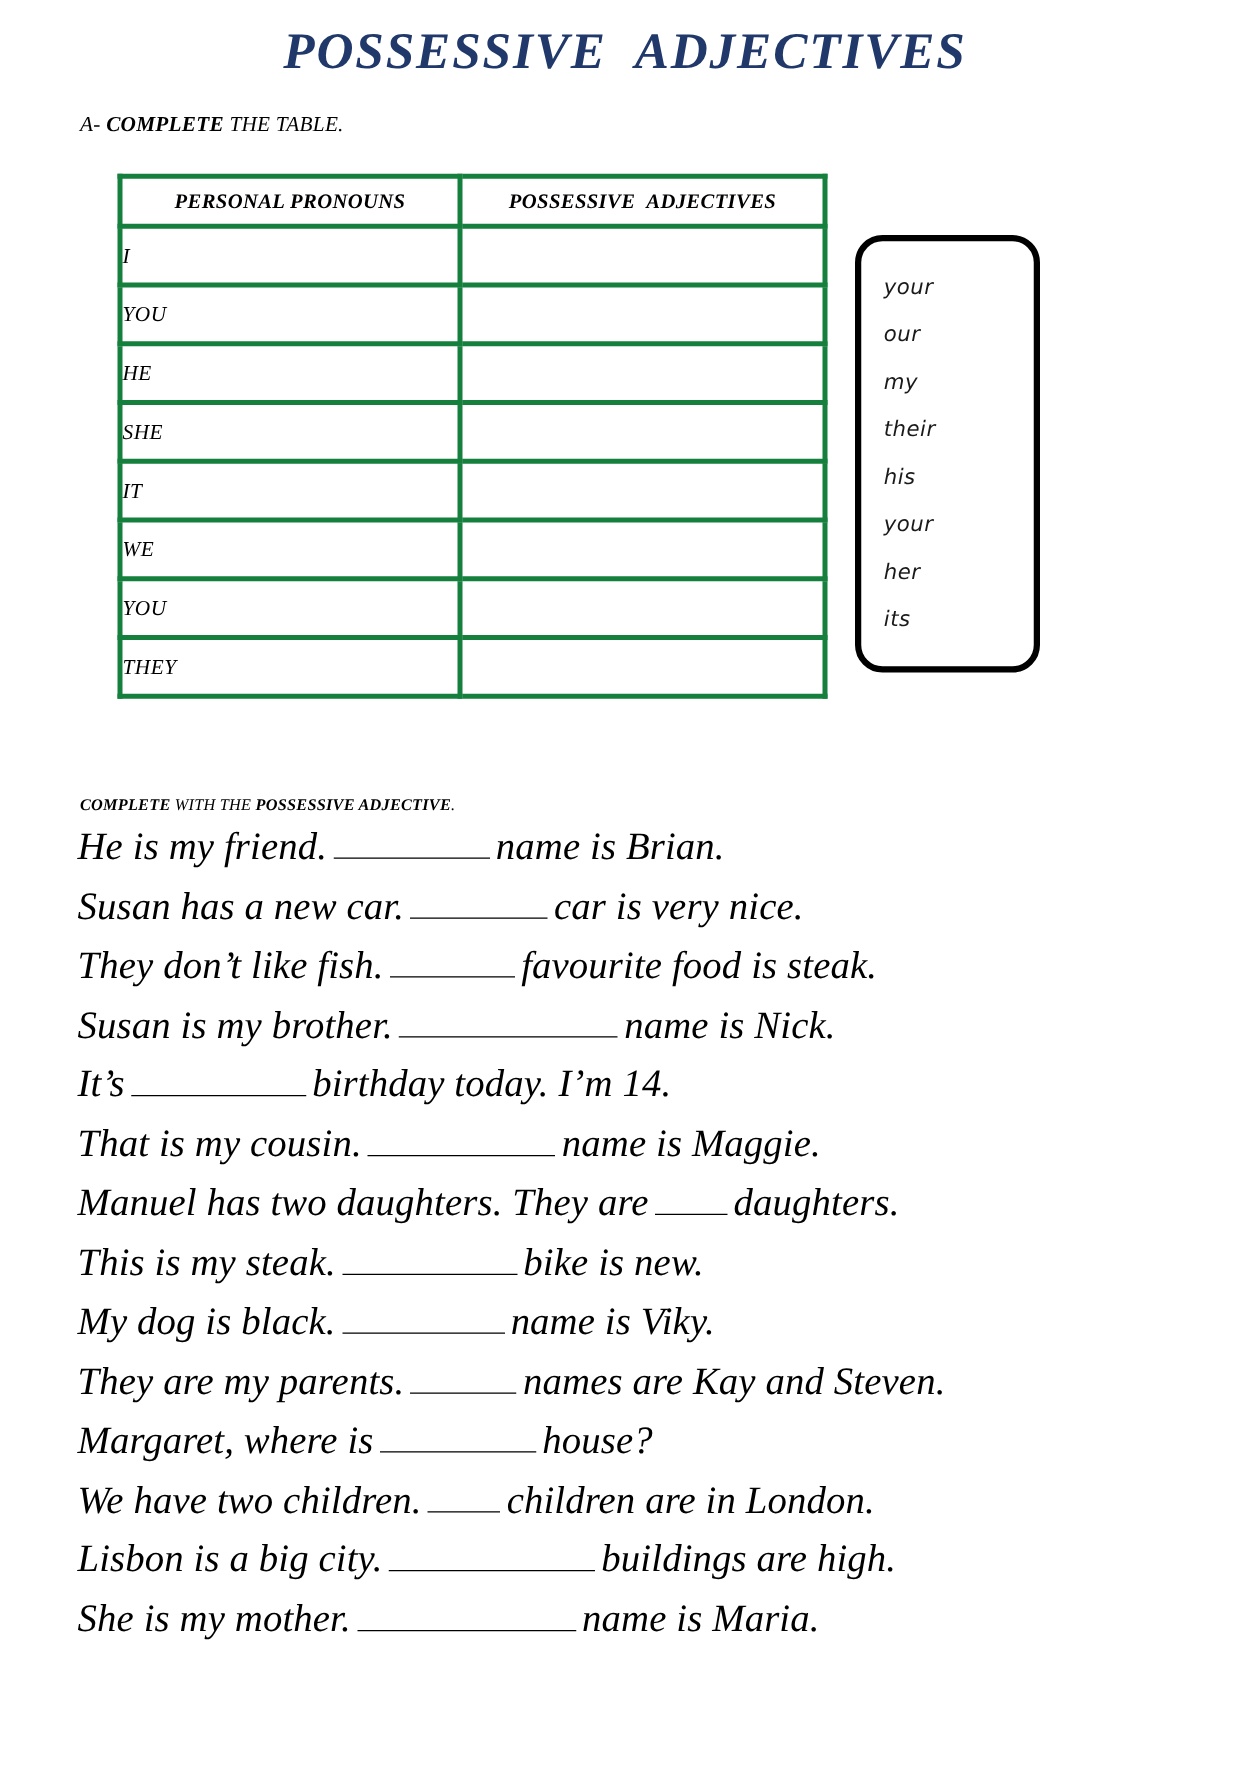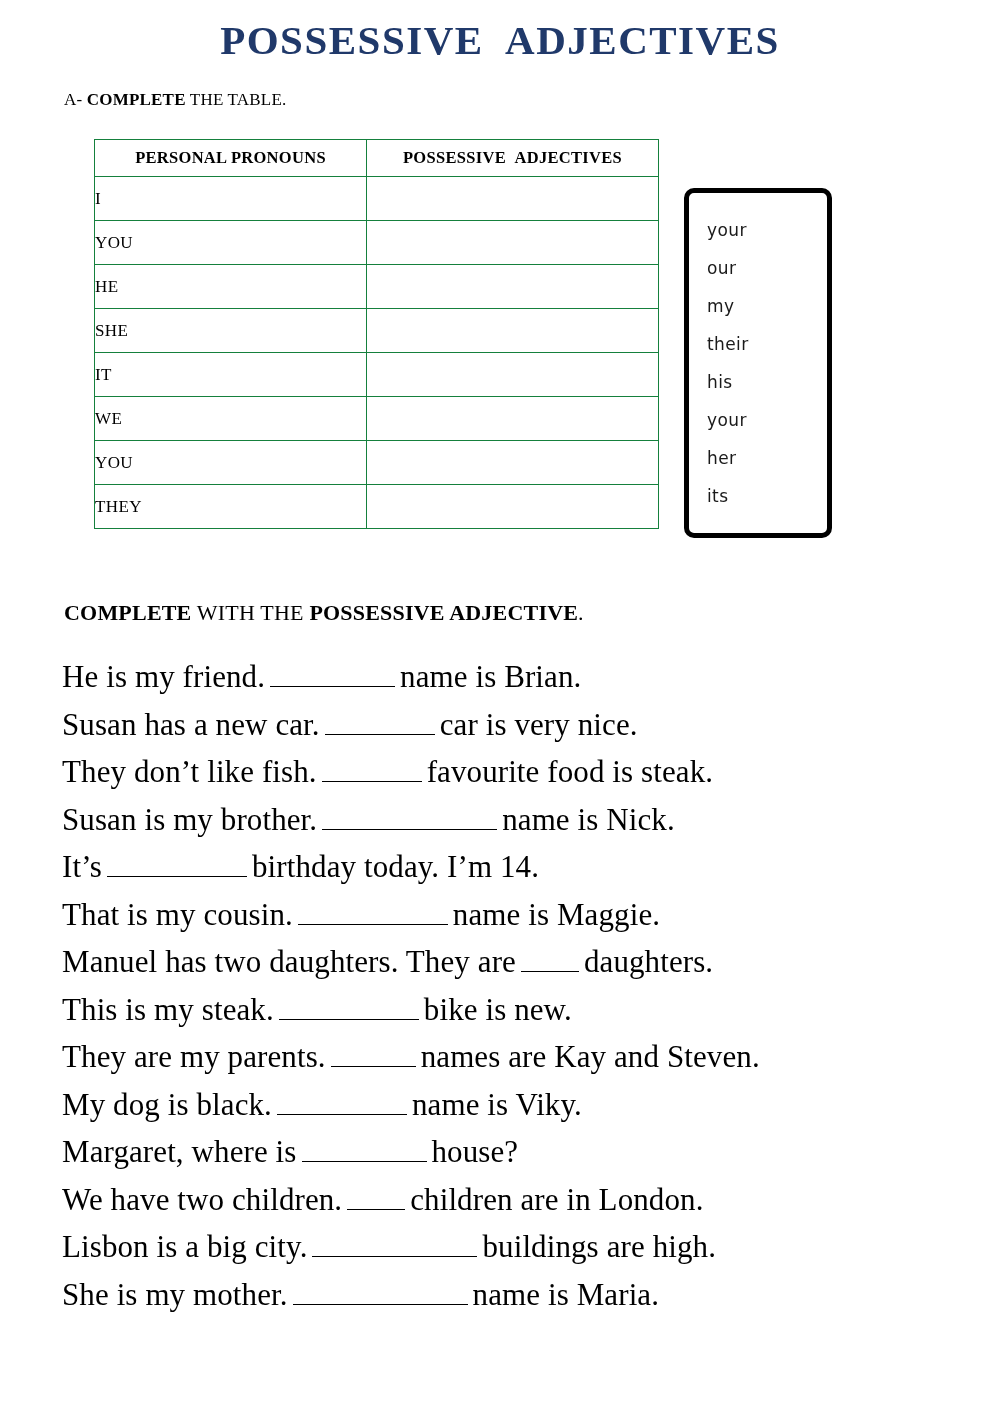--- a/index.html
+++ b/index.html
@@ -13,20 +13,21 @@
     position: relative;
     font-family: "Liberation Serif", "DejaVu Serif", serif;
     color: #000000;
     overflow: hidden;
   }
 
   .page {
     position: relative;
     width: 872px;
     height: 1413px;
+    font-style: italic;
   }
 
   
   .title {
     position: absolute;
     top: 16px;
     left: 0;
     width: 1000px;
     text-align: center;
     font-family: "Liberation Serif", "DejaVu Serif", serif;
@@ -50,21 +51,21 @@
   
   .pron-table {
     position: absolute;
     top: 139px;
     left: 94px;
     width: 564px;
     border-collapse: collapse;
     table-layout: fixed;
   }
   .pron-table td, .pron-table th {
-    border: 1px solid #15803d;
+    border: 4px solid #15803d;
     vertical-align: middle;
     font-size: 17px;
     padding: 0;
     margin-left: 15px;
   }
   .pron-table th {
     height: 36px;
     font-weight: bold;
     font-size: 16.5px;
     letter-spacing: 0.3px;
@@ -80,39 +81,39 @@
   .pron-table td.answer { }
 
   
   .wordbank {
     position: absolute;
     top: 188px;
     left: 684px;
     width: 148px;
     height: 350px;
     border: 5px solid #000000;
-    border-radius: 10px;
+    border-radius: 22px;
     background: #ffffff;
     box-sizing: border-box;
     padding: 18px 0 0 18px;
   }
   .wordbank .w {
     font-family: "DejaVu Sans", "Liberation Sans", sans-serif;
     font-size: 17px;
     line-height: 38px;
     color: #1a1a1a;
     letter-spacing: 0.4px;
   }
 
   
   .instr-b {
     position: absolute;
-    top: 600px;
+    top: 636px;
     left: 64px;
-    font-size: 22px;
+    font-size: 13px;
     letter-spacing: 0.2px;
     text-align: right;
   }
   .instr-b .b { font-weight: bold; }
 
   
   .sentences {
     position: absolute;
     top: 653px;
     left: 62px;
@@ -224,26 +225,26 @@
     <div class="sentence">
       <span>That is my cousin.</span><span class="blank" style="width: 150px;"></span><span>name is Maggie.</span>
     </div>
     <div class="sentence">
       <span>Manuel has two daughters. They are</span><span class="blank" style="width: 58px;"></span><span>daughters.</span>
     </div>
     <div class="sentence">
       <span>This is my steak.</span><span class="blank" style="width: 140px;"></span><span>bike is new.</span>
     </div>
     <div class="sentence">
+      <span>My dog is black.</span><span class="blank" style="width: 130px;"></span><span>name is Viky.</span>
+    </div>
+    <div class="sentence">
       <span>They are my parents.</span><span class="blank" style="width: 85px;"></span><span>names are Kay and Steven.</span>
     </div>
     <div class="sentence">
-      <span>My dog is black.</span><span class="blank" style="width: 130px;"></span><span>name is Viky.</span>
-    </div>
-    <div class="sentence">
       <span>Margaret, where is</span><span class="blank" style="width: 125px;"></span><span>house?</span>
     </div>
     <div class="sentence">
       <span>We have two children.</span><span class="blank" style="width: 58px;"></span><span>children are in London.</span>
     </div>
     <div class="sentence">
       <span>Lisbon is a big city.</span><span class="blank" style="width: 165px;"></span><span>buildings are high.</span>
     </div>
     <div class="sentence">
       <span>She is my mother.</span><span class="blank" style="width: 175px;"></span><span>name is Maria.</span>

